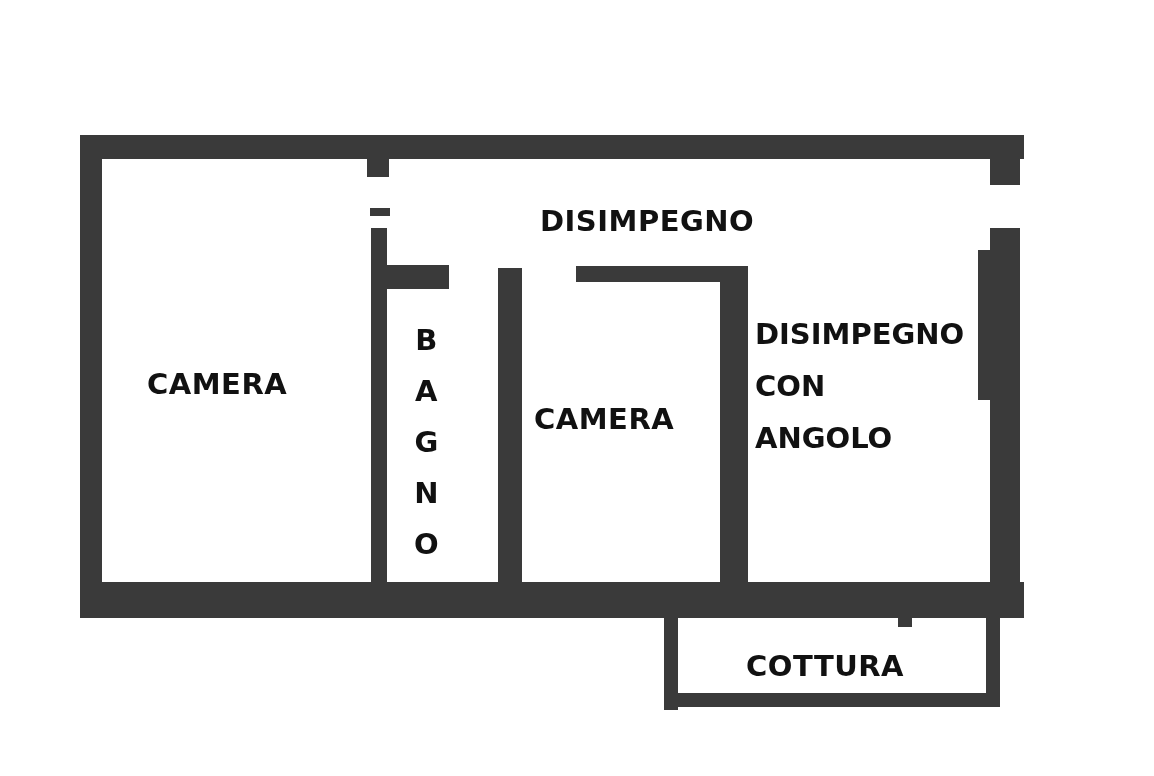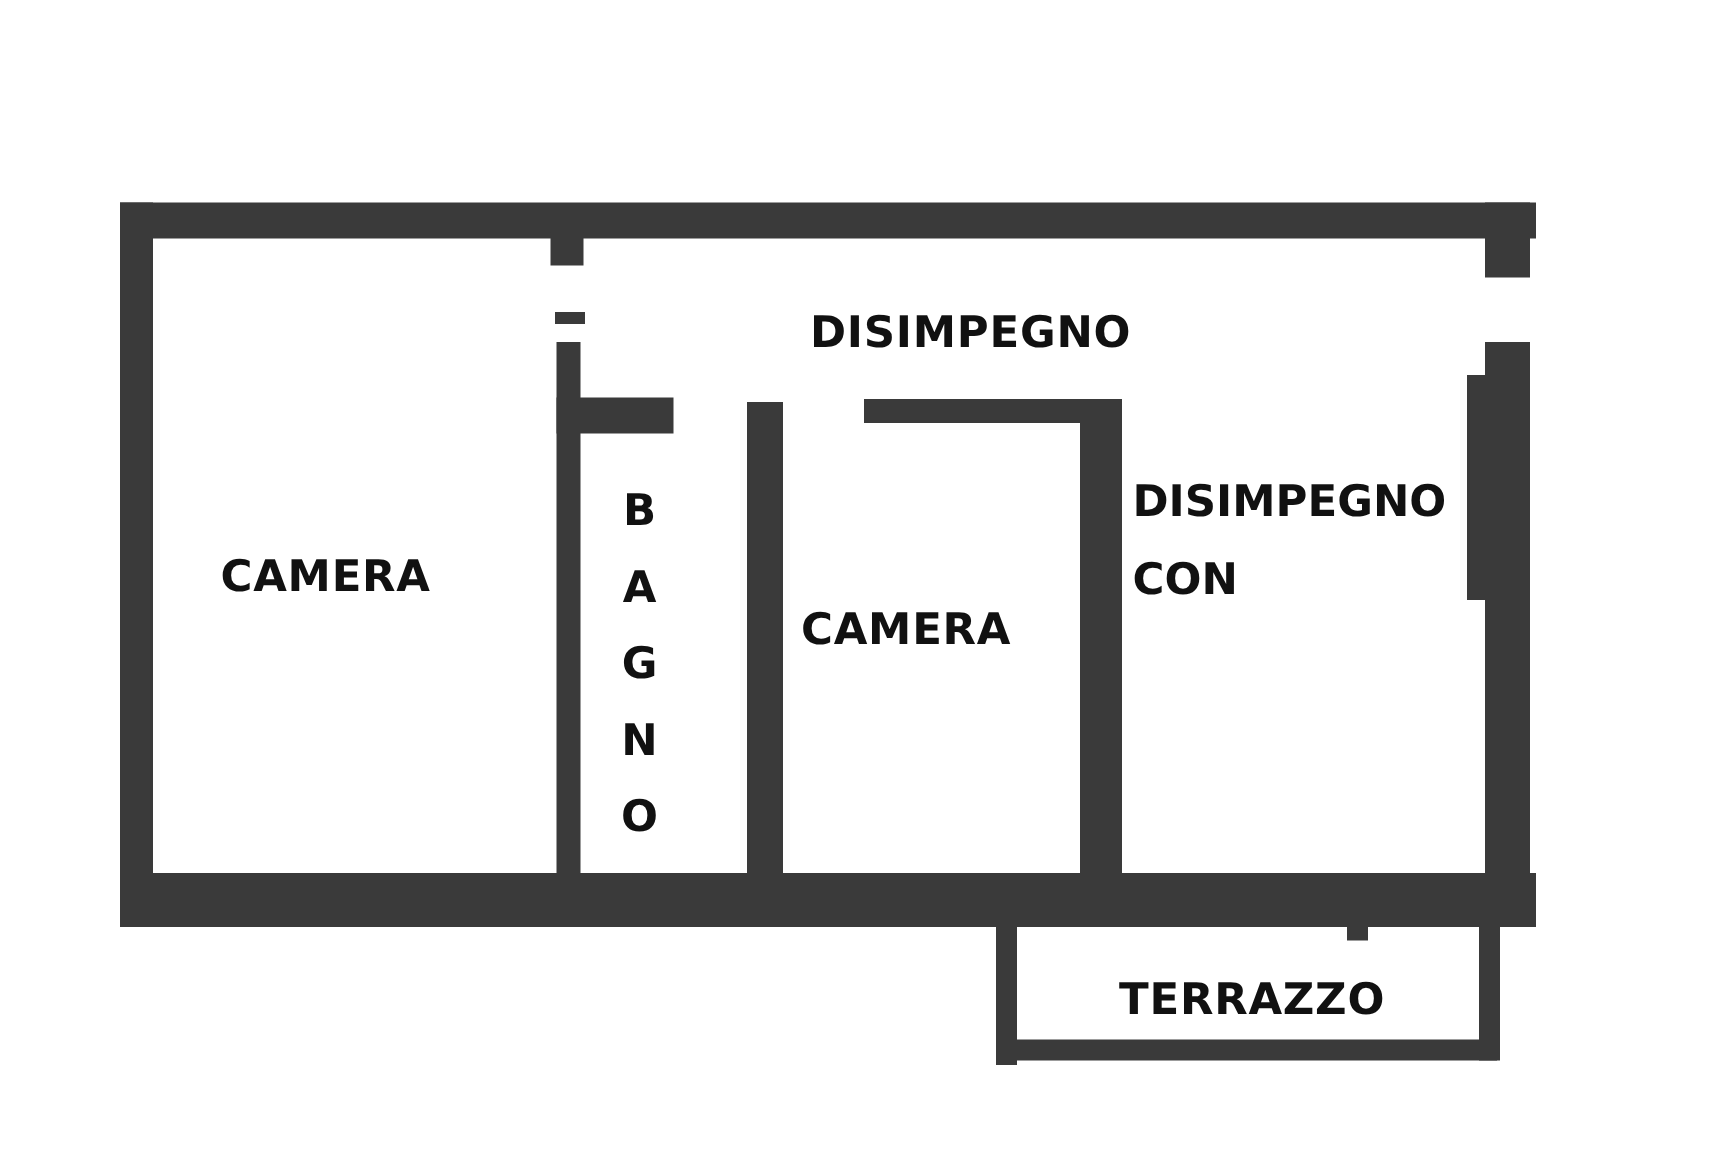--- a/index.html
+++ b/index.html
@@ -51,16 +51,17 @@
     <span>G</span>
     <span>N</span>
     <span>O</span>
   </div>
 
   <div class="label" style="left:534px; top:405px;">CAMERA</div>
 
   <div class="multi-label" style="left:755px; top:308px;">
     <span>DISIMPEGNO</span>
     <span>CON</span>
+    <span>ANGOLO</span>
   </div>
 
-  <div class="label" style="left:746px; top:652px;">TERRAZZO</div>
+  <div class="label" style="left:746px; top:652px;">COTTURA</div>
 </div>
 
 </body></html>

